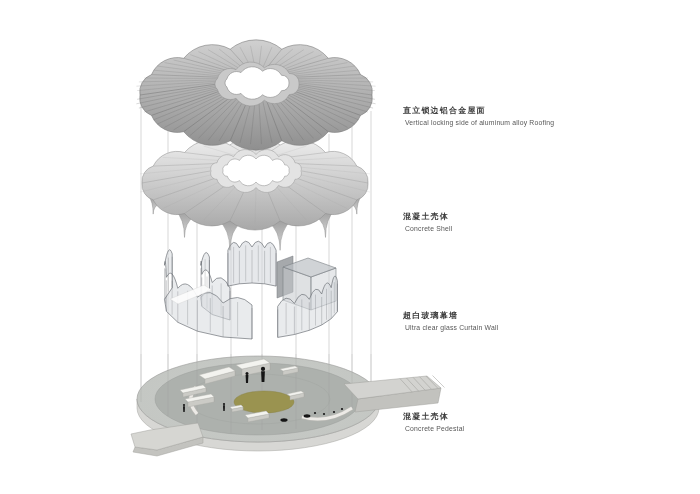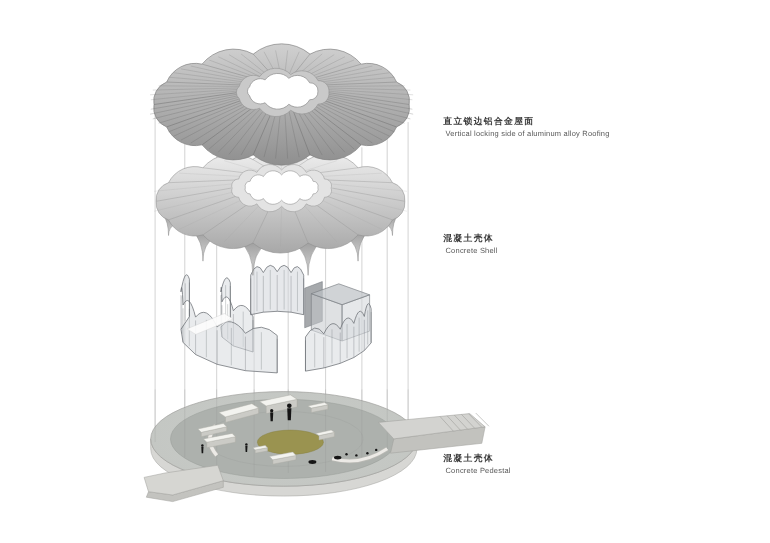--- a/index.html
+++ b/index.html
@@ -282,17 +282,21 @@
   </svg>
 
   <div class="lbl" style="top:106px">
     <div class="zh">直立锁边铝合金屋面</div>
     <div class="en">Vertical locking side of aluminum alloy Roofing</div>
   </div>
   <div class="lbl" style="top:212px">
     <div class="zh">混凝土壳体</div>
     <div class="en">Concrete Shell</div>
   </div>
+  <div class="lbl" style="top:311px">
+    <div class="zh">超白玻璃幕墙</div>
+    <div class="en">Ultra clear glass Curtain Wall</div>
+  </div>
   <div class="lbl" style="top:412px">
     <div class="zh">混凝土壳体</div>
     <div class="en">Concrete Pedestal</div>
   </div>
 </div>
 
 </body></html>

